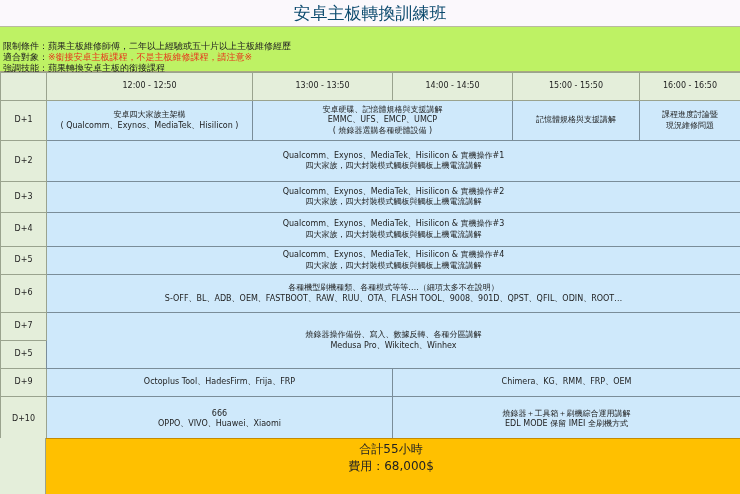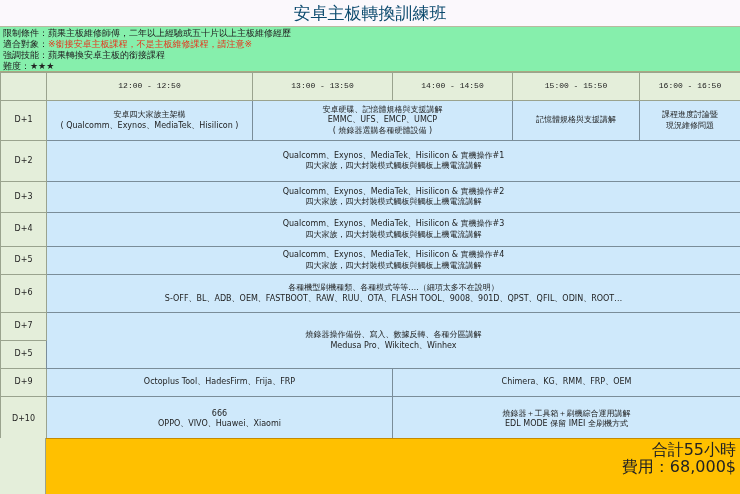--- a/index.html
+++ b/index.html
@@ -6,48 +6,48 @@
   html, body { width: 740px; height: 494px; overflow: hidden; background: #fff; }
   body { font-family: "DejaVu Sans", "Liberation Sans", sans-serif; color: #111; position: relative; }
 
   .title {
     position: absolute; left: 0; top: 0; width: 740px; height: 27px;
     background: #fbf8fc; border-bottom: 1px solid #b9b9a0;
     text-align: center; font-size: 17px; line-height: 27px; color: #0c4a6e;
   }
   .info {
     position: absolute; left: 0; top: 27px; width: 740px; height: 45px;
-    background: #86efac; border-bottom: 1px solid #a8a880;
-    padding: 1px 3px; font-size: 9px; line-height: 11px; color: #222;
+    background: #bef264; border-bottom: 1px solid #a8a880;
+    padding: 14px 3px; font-size: 9px; line-height: 11px; color: #222;
   }
   .info .red { color: #e8331c; }
 
   table.sched {
     position: absolute; left: 0; top: 72px; width: 740px;
     border-collapse: collapse; table-layout: fixed;
     font-size: 8px; line-height: 10.5px; color: #1d1d1d;
   }
   table.sched td {
     border: 1px solid #7a8d99; text-align: center; vertical-align: middle;
     background: #cfe9fb; padding: 0 2px;
   }
   table.sched td.day {
     background: #e4eeda; border-color: #9aa38e; color: #222; font-size: 8px;
   }
-  table.sched tr.hdr td { background: #e4eeda; border-color: #9aa38e; color: #222; font-family: Liberation Mono, monospace; }
+  table.sched tr.hdr td { background: #e4eeda; border-color: #9aa38e; color: #222; }
   table.sched td.corner { background: #e4eeda; }
 
   .footer {
     position: absolute; left: 0; top: 438px; width: 740px; height: 56px;
     display: flex;
   }
   .footer .left { width: 46px; height: 100%; background: #e4eeda; border-right: 1px solid #9aa38e; }
   .footer .right {
     flex: 1; background: #ffc000; border-top: 1px solid #c58a00;
-    text-align: right; padding: 2px 4px 0 0; font-size: 16px; line-height: 17px; color: #222;
+    text-align: center; padding: 2px 4px 0 0; font-size: 12px; line-height: 17px; color: #222;
   }
 </style>
 </head>
 <body>
 
 <div class="title">安卓主板轉換訓練班</div>
 
 <div class="info">
   <div><span>限制條件：</span><span>蘋果主板維修師傅，二年以上經驗或五十片以上主板維修經歷</span></div>
   <div><span>適合對象：</span><span class="red">※銜接安卓主板課程，不是主板維修課程，請注意※</span></div>

